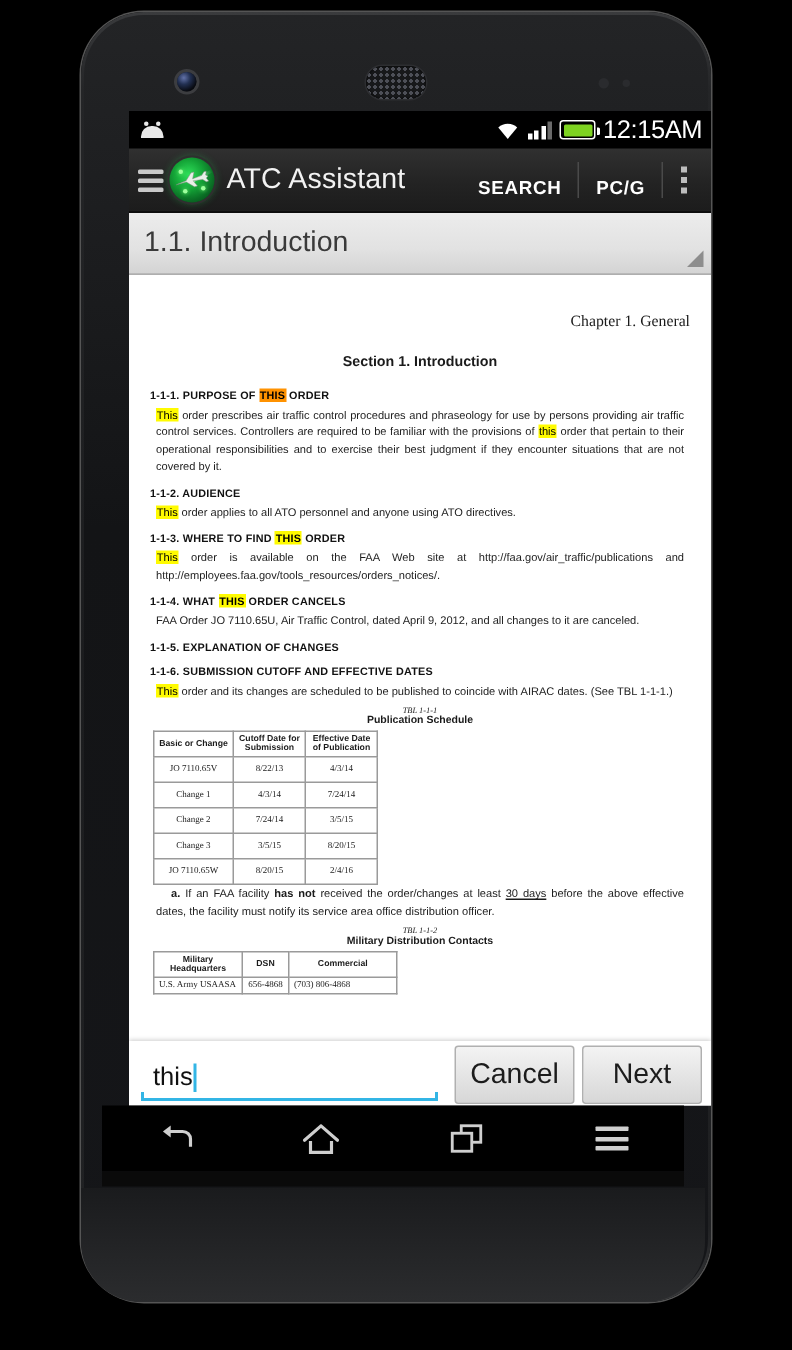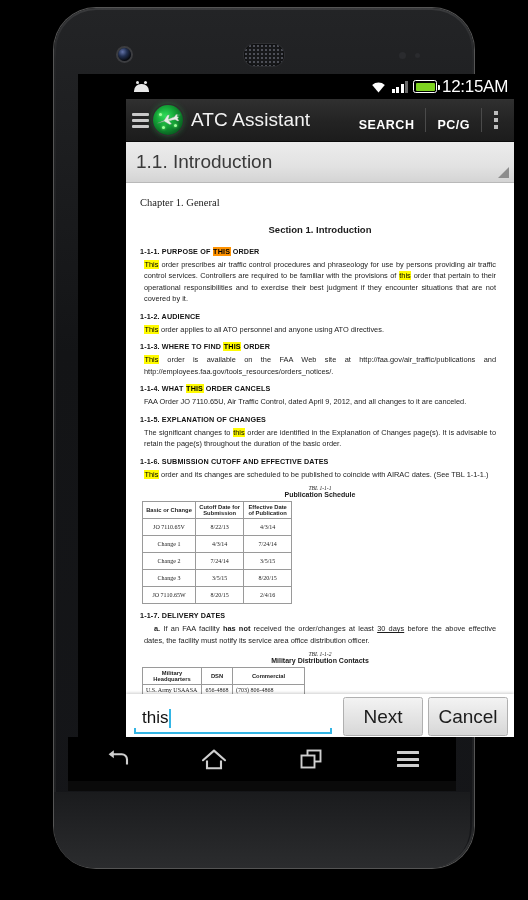--- a/index.html
+++ b/index.html
@@ -22,21 +22,21 @@
            width:40px;height:22px;border-radius:11px;overflow:hidden;
            background:#17181a;box-shadow:inset 0 0 2px #000,0 0 0 1px #2d2e31;}
   #speaker i{position:absolute;inset:0;
     background-image:radial-gradient(#50525a 38%,transparent 40%);
     background-size:4px 4px;opacity:.95;}
   .sensor{position:absolute;top:44px;border-radius:50%;background:#2a2b2e;}
   #s1{left:345px;width:7px;height:7px;}
   #s2{left:361px;width:5px;height:5px;top:45px;}
 
   
-  #screen{position:absolute;left:24px;top:66px;width:388px;height:663px;background:#000;overflow:hidden;padding-left:48px;}
+  #screen{position:absolute;left:32px;top:66px;width:388px;height:663px;background:#000;overflow:hidden;}
 
   
   #statusbar{height:25px;background:#000;display:flex;align-items:center;
              padding:0 6px 0 8px;color:#fff;}
   .sb-left{flex:1;display:flex;align-items:center;}
   .sb-right{display:flex;align-items:center;gap:5px;}
   .andy{width:15px;height:11px;position:relative;}
   .andy::before{content:"";position:absolute;left:0;bottom:0;width:15px;height:8px;
     border-radius:7px 7px 0 0;background:#e8e8e8;}
   .andy::after{content:"";position:absolute;left:2px;top:0px;width:3px;height:3px;
@@ -86,21 +86,21 @@
               border-bottom:1px solid #b9b9b9;display:flex;align-items:center;
               padding:0 10px;position:relative;}
   #titlestrip .t{font-size:19px;color:#3a3a3a;font-weight:400;}
   .resize-grip{position:absolute;right:5px;bottom:4px;width:0;height:0;
                border-left:11px solid transparent;border-bottom:11px solid #8d8d8d;}
 
   
   #doc{position:relative;height:calc(663px - 25px - 42px - 40px);background:#fff;overflow:hidden;}
   #docpage{padding:12px 14px 0 14px;color:#1a1a1a;
            font-family:"Liberation Serif",serif;}
-  .ch-head{text-align:left;font-size:10.5px;margin:2px 0 16px;font-family:"Liberation Serif",serif;}
+  .ch-head{text-align:right;font-size:10.5px;margin:14px 0 16px;font-family:"Liberation Serif",serif;}
   .sec-head{text-align:center;font-size:9.5px;font-weight:bold;margin:0 0 12px;
             font-family:"Liberation Sans",sans-serif;}
   .para-head{font-size:7.2px;font-weight:bold;font-family:"Liberation Sans",sans-serif;
              letter-spacing:.15px;margin:7px 0 3px;color:#111;}
   .para{font-size:7.4px;line-height:1.55;text-align:justify;margin:0 4px 4px;color:#1c1c1c;
         font-family:Liberation Sans, sans-serif;}
   .para.ind{text-indent:10px;}
   mark.y{background:#fffb00;color:#000;padding:0 .5px;}
   mark.o{background:#ff9200;color:#000;padding:0 .5px;}
   b.bk{font-weight:bold;}
@@ -243,21 +243,20 @@
           <span>1-1-3. WHERE TO FIND </span><mark class="y">THIS</mark><span> ORDER</span>
         </div>
         <p class="para"><mark class="y">This</mark><span> order is available on the FAA Web site at http://faa.gov/air_traffic/publications and http://employees.faa.gov/tools_resources/orders_notices/.</span></p>
 
         <div class="para-head">
           <span>1-1-4. WHAT </span><mark class="y">THIS</mark><span> ORDER CANCELS</span>
         </div>
         <p class="para">FAA Order JO 7110.65U, Air Traffic Control, dated April 9, 2012, and all changes to it are canceled.</p>
 
         <div class="para-head">1-1-5. EXPLANATION OF CHANGES</div>
-        <p class="para"><span>The significant changes to </span><mark class="y">this</mark><span> order are identified in the Explanation of Changes page(s). It is advisable to retain the page(s) throughout the duration of the basic order.</span></p>
 
         <div class="para-head">1-1-6. SUBMISSION CUTOFF AND EFFECTIVE DATES</div>
         <p class="para"><mark class="y">This</mark><span> order and its changes are scheduled to be published to coincide with AIRAC dates. (See TBL 1-1-1.)</span></p>
 
         <div class="tbl-cap-n">TBL 1-1-1</div>
         <div class="tbl-cap-t">Publication Schedule</div>
         <table class="doc pub">
           <tbody>
               <tr>
             <th>Basic or Change</th>
@@ -285,21 +284,20 @@
             <td class="c3">8/20/15</td>
           </tr>
           <tr>
             <td class="c1">JO 7110.65W</td>
             <td class="c2">8/20/15</td>
             <td class="c3">2/4/16</td>
           </tr>
         </tbody>
           </table>
 
-        <div class="para-head">1-1-7. DELIVERY DATES</div>
         <p class="para ind"><b class="bk">a.</b><span> If an FAA facility </span><b class="bk">has not</b><span> received the order/changes at least </span><u class="ul">30 days</u><span> before the above effective dates, the facility must notify its service area office distribution officer.</span></p>
 
         <div class="tbl-cap-n">TBL 1-1-2</div>
         <div class="tbl-cap-t">Military Distribution Contacts</div>
         <table class="doc mil">
           <tbody>
               <tr>
             <th>Military Headquarters</th>
             <th>DSN</th>
             <th>Commercial</th>
@@ -312,22 +310,22 @@
         </tbody>
           </table>
       </div>
 
       <div id="searchbar">
         <div id="sfield">
           <span class="val">this</span>
           <span class="caret"></span>
           <span class="uline"></span>
         </div>
+        <div class="sbtn">Cancel</div>
         <div class="sbtn">Next</div>
-        <div class="sbtn">Cancel</div>
       </div>
     </div>
   </div>
 
   <div id="navbar">
     <div class="nav-ico">
       <svg width="26" height="20" viewBox="0 0 26 20">
         <path d="M23 15.5 L23 10.5 A5.2 5.2 0 0 0 17.8 5.3 L6.5 5.3" stroke="#cfcfcf" stroke-width="2.1" fill="none" stroke-linecap="butt"></path>
         <path d="M9.8 1.3 L4.6 5.3 L9.8 9.3 Z" fill="#cfcfcf"></path>
       </svg>

